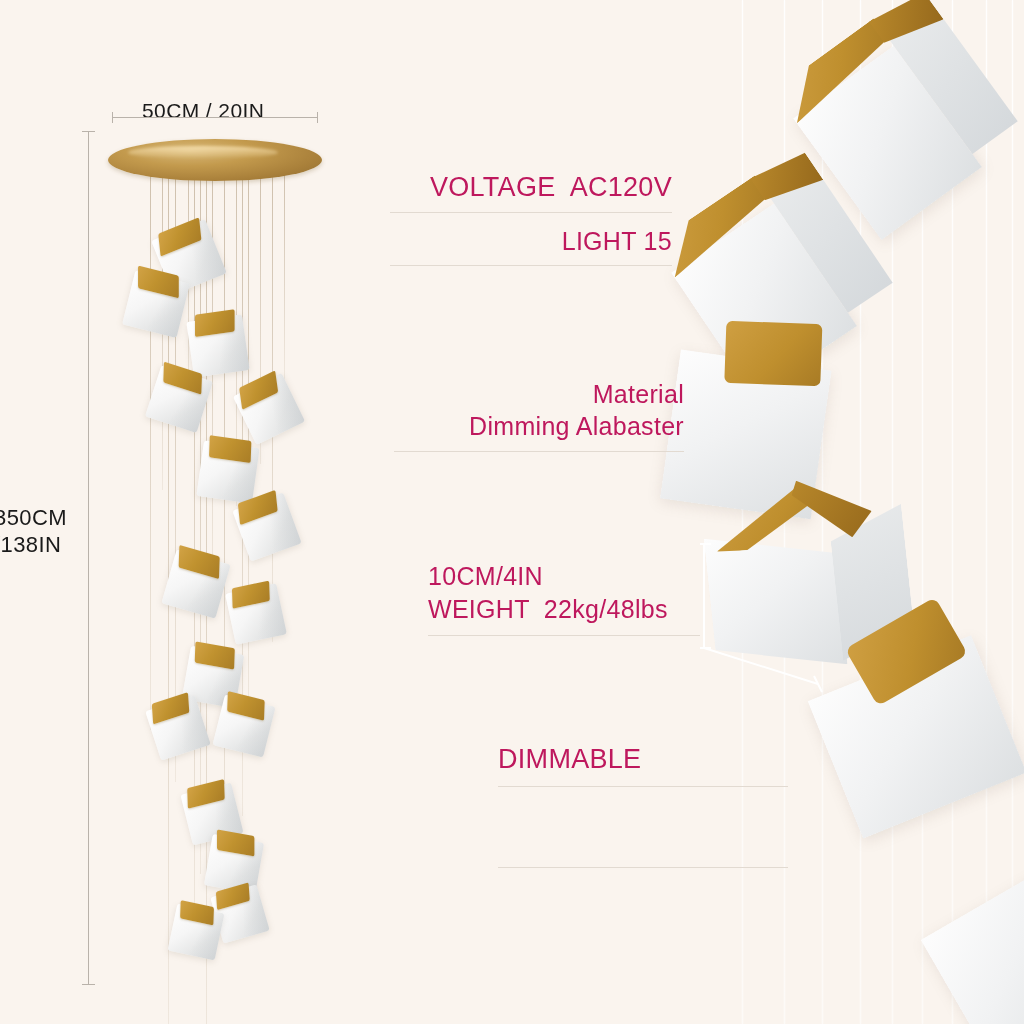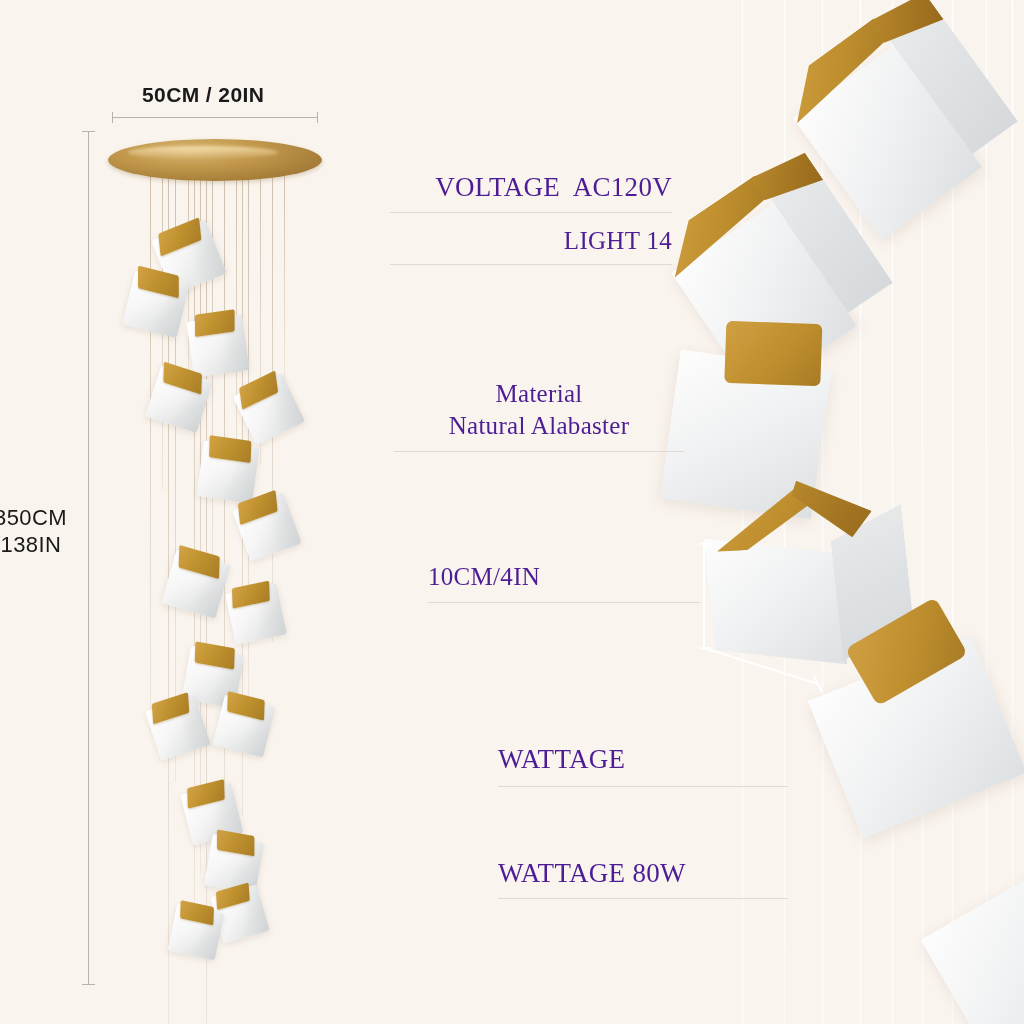--- a/index.html
+++ b/index.html
@@ -40,21 +40,21 @@
 
   
   .dim-label {
     position: absolute;
     font-size: 21px;
     color: #1a1a1a;
     letter-spacing: 0.4px;
     white-space: pre;
     line-height: 1.22;
   }
-  .dim-label.width-lab { left: 142px; top: 82px; font-weight: bold; }
+  .dim-label.width-lab { left: 142px; top: 98px; }
   .dim-label.height-lab { left: -6px; top: 505px; font-size: 22px; }
 
   .dim-line-h {
     position: absolute;
     left: 112px; top: 117px;
     width: 206px; height: 1px;
     background: #b9b2aa;
   }
   .dim-line-h::before, .dim-line-h::after {
     content: ""; position: absolute; top: -5px;
@@ -75,37 +75,36 @@
   }
   .dim-line-v::before { top: 0; }
   .dim-line-v::after { bottom: 0; }
 
   
   .cube-bracket { position: absolute; left: 700px; top: 538px; pointer-events: none; }
 
   
   .spec {
     position: absolute;
-    color: #4c1d95;
+    color: #be185d;
     letter-spacing: 0.3px;
-    font-family: Liberation Serif, serif;
   }
   .spec .line { display: block; white-space: pre; }
   .spec .rule {
     display: block;
     height: 1px;
     background: #e2dad1;
     margin-top: 9px;
   }
 
   .spec-voltage  { left: 390px; top: 172px; width: 282px; text-align: right; font-size: 27px; }
   .spec-light    { left: 390px; top: 227px; width: 282px; text-align: right; font-size: 25px; }
   .spec-bulb     { left: 390px; top: 281px; width: 282px; text-align: right; font-size: 25px; }
 
-  .spec-material { left: 394px; top: 378px; width: 290px; text-align: center; font-size: 25px; line-height: 1.28; }
+  .spec-material { left: 394px; top: 378px; width: 290px; text-align: right; font-size: 25px; line-height: 1.28; }
   .spec-size     { left: 428px; top: 560px; width: 272px; text-align: left; font-size: 25px; line-height: 1.32; }
 
   .spec-dimmable { left: 498px; top: 742px; width: 290px; text-align: left; font-size: 27px; line-height: 1.3; }
   .spec-wattage  { left: 498px; top: 858px; width: 290px; text-align: left; font-size: 27px; }
 
   .spec-light .rule, .spec-bulb .rule { margin-left: 0; }
 
   
   .canopy {
     position: absolute;
@@ -346,39 +345,39 @@
     <path d="M-3 110 L11 110" stroke="#ffffff" stroke-width="2"></path>
     <path d="M114 138 L122 154" stroke="#ffffff" stroke-width="2"></path>
   </svg>
 
   <div class="spec spec-voltage">
     <span class="line">VOLTAGE  AC120V</span>
     <span class="rule"></span>
   </div>
 
   <div class="spec spec-light">
-    <span class="line">LIGHT 14</span>
+    <span class="line">LIGHT 15</span>
     <span class="rule"></span>
   </div>
 
 
   <div class="spec spec-material">
     <span class="line">Material</span>
-    <span class="line">Natural Alabaster</span>
+    <span class="line">Dimming Alabaster</span>
     <span class="rule"></span>
   </div>
 
   <div class="spec spec-size">
     <span class="line">10CM/4IN</span>
+    <span class="line">WEIGHT  22kg/48lbs</span>
     <span class="rule"></span>
   </div>
 
   <div class="spec spec-dimmable">
-    <span class="line">WATTAGE</span>
+    <span class="line">DIMMABLE</span>
     <span class="rule"></span>
   </div>
 
   <div class="spec spec-wattage">
-    <span class="line">WATTAGE 80W</span>
     <span class="rule"></span>
   </div>
 
 </div>
 
 </body></html>

